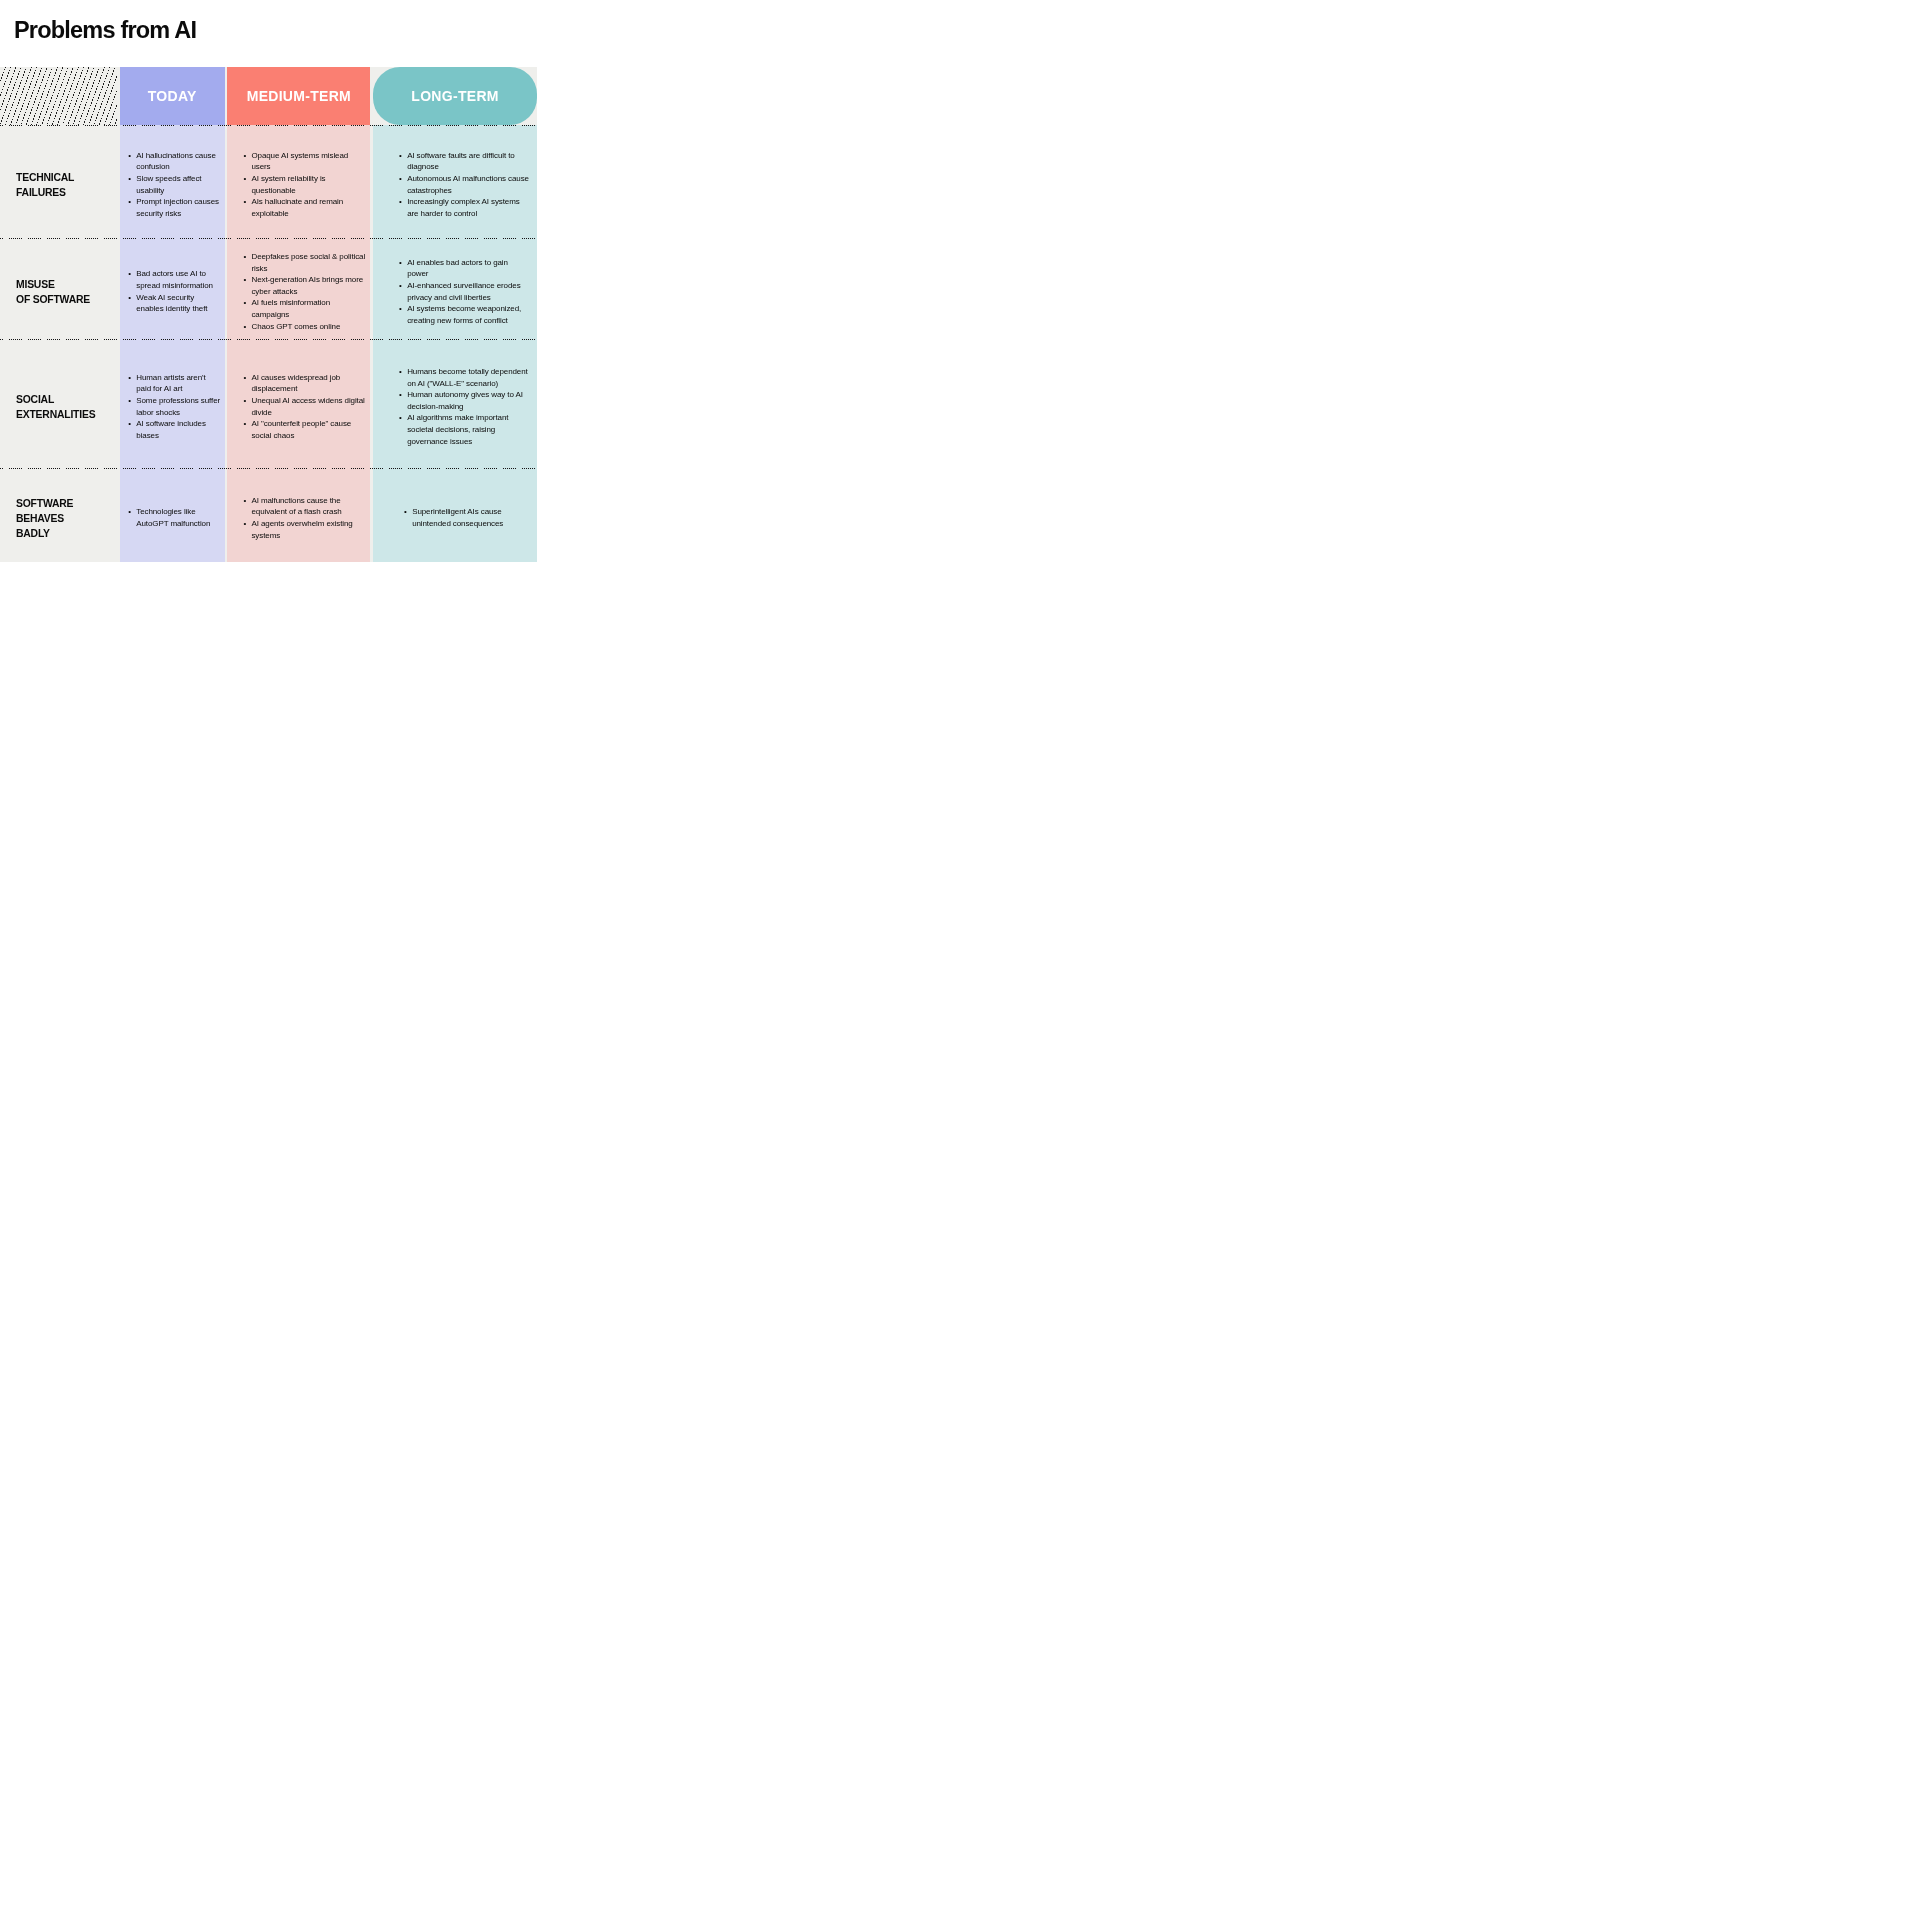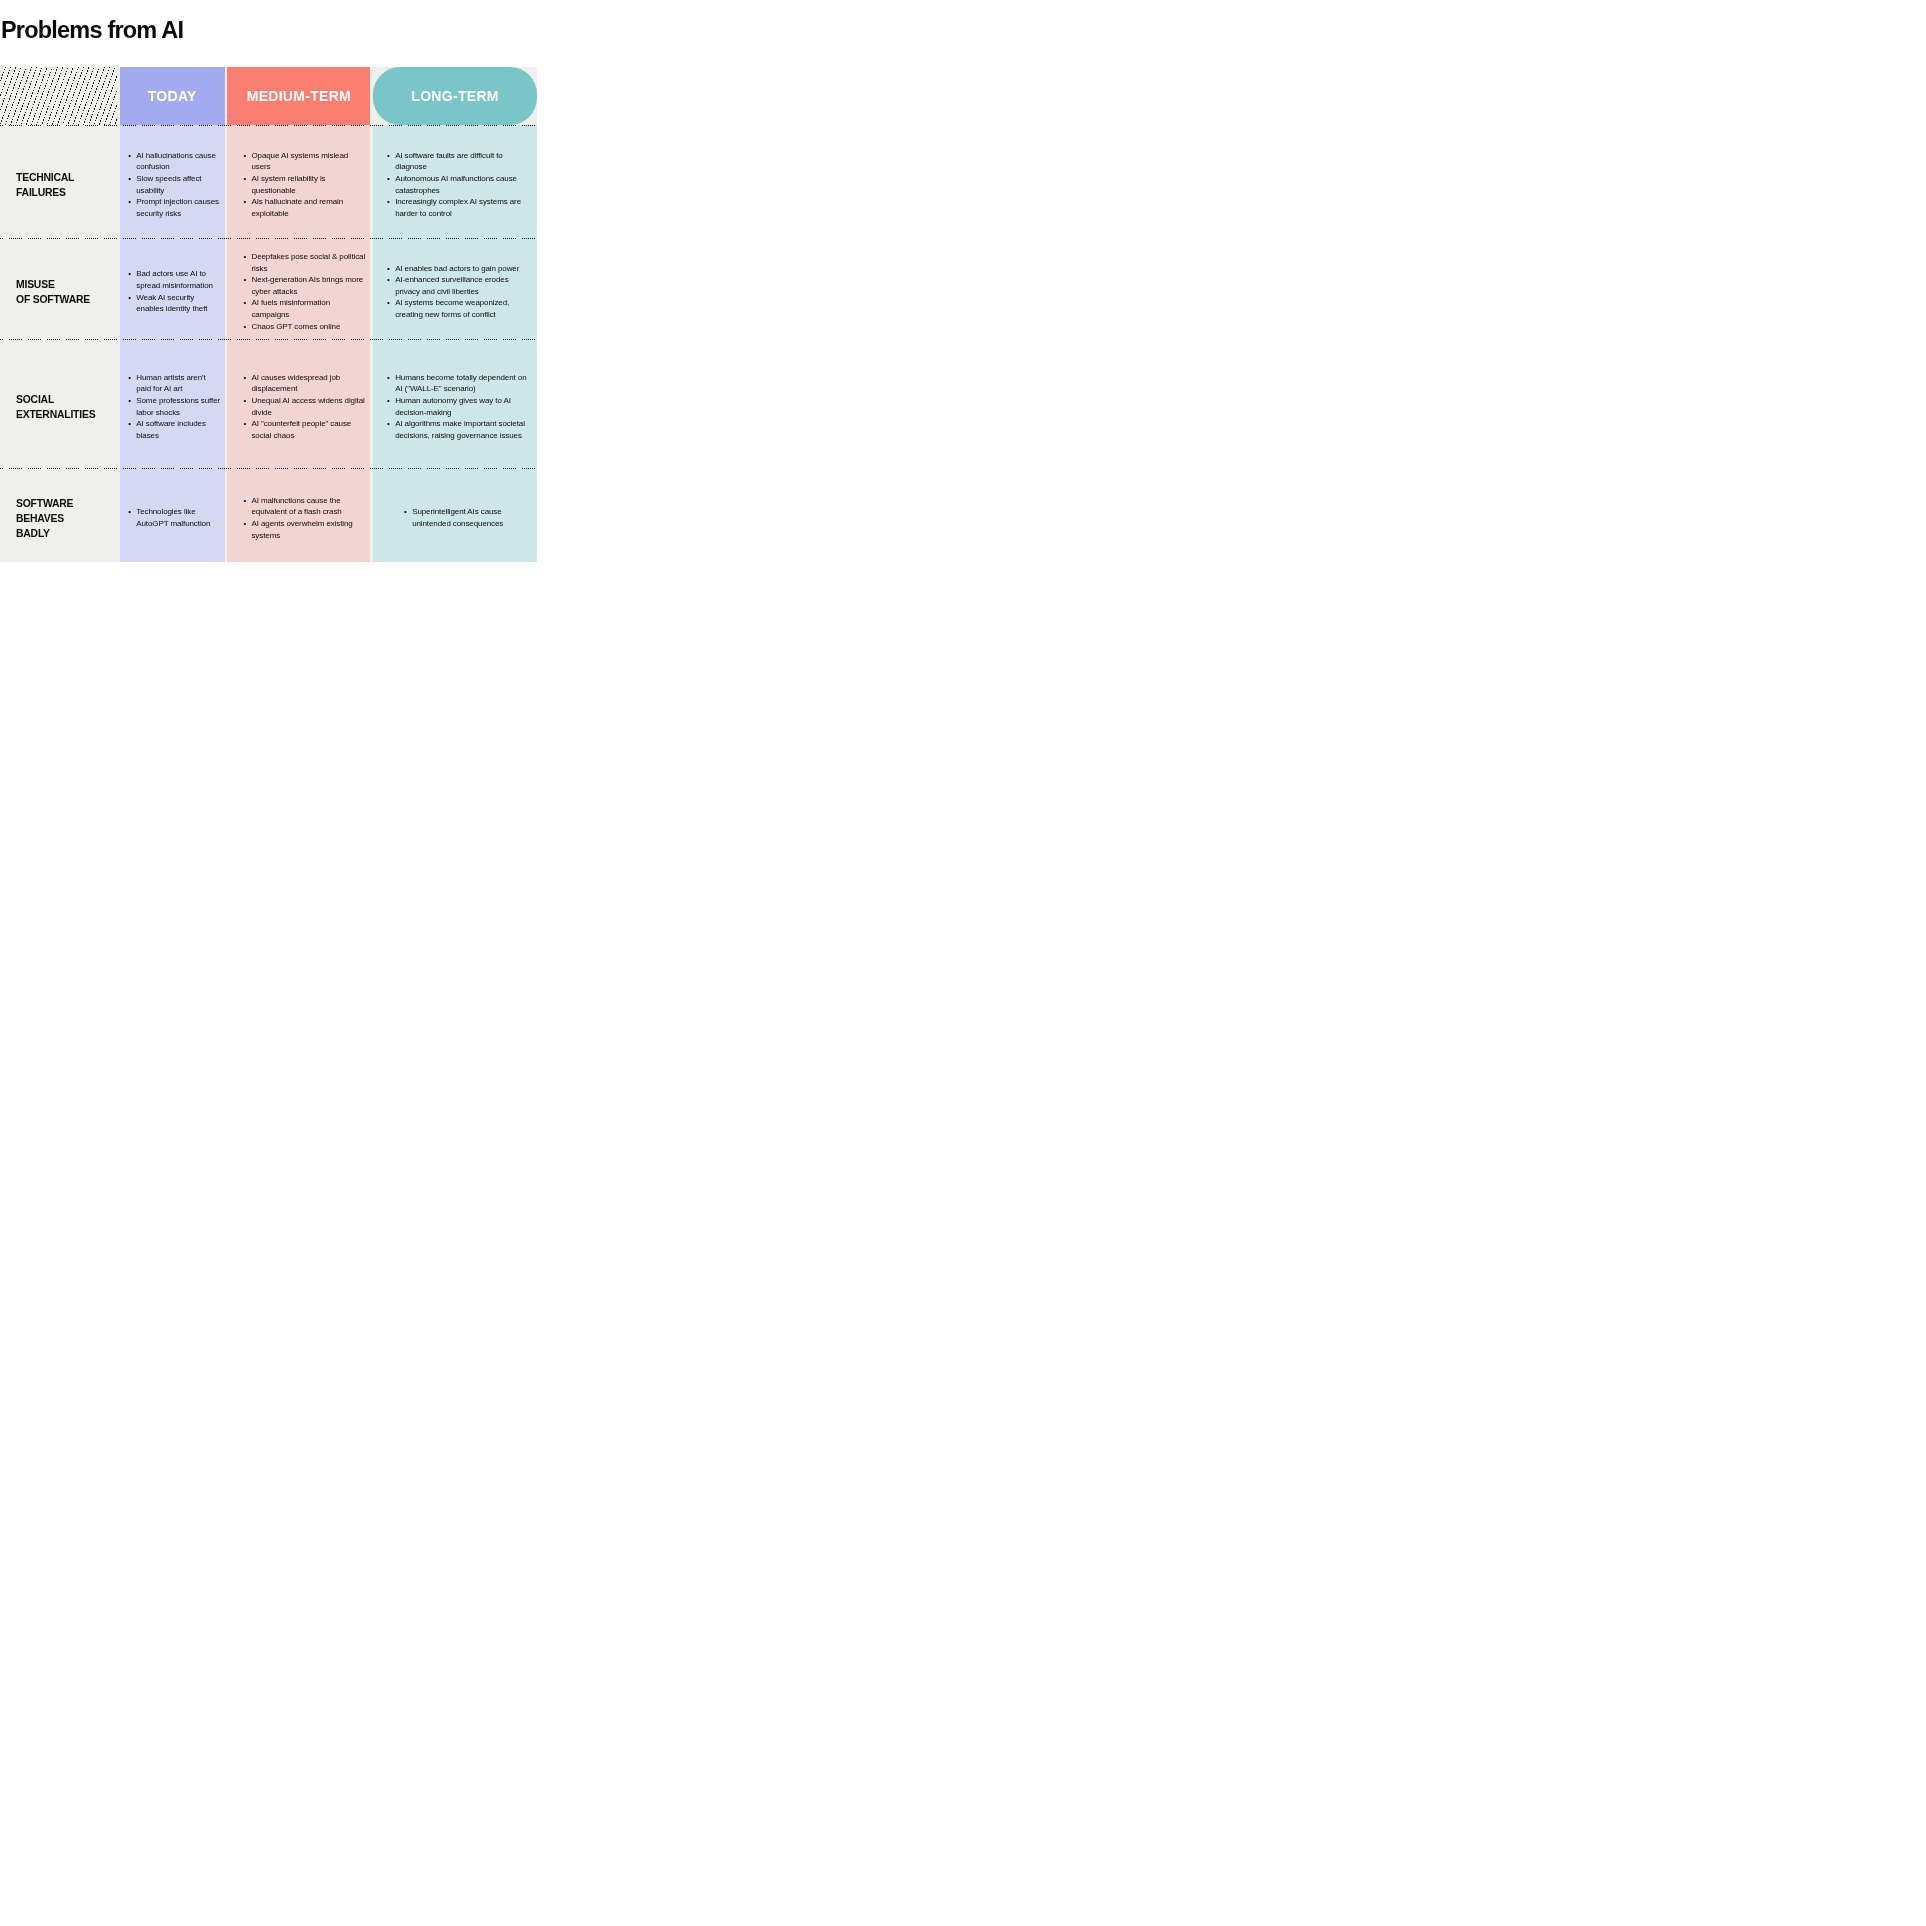--- a/index.html
+++ b/index.html
@@ -5,21 +5,21 @@
   html, body { margin: 0; padding: 0; }
   body {
     width: 537px; height: 562px;
     background: var(--page-bg, #ffffff);
     font-family: "Liberation Sans", "DejaVu Sans", sans-serif;
     position: relative;
     overflow: hidden;
   }
   .title {
     position: absolute;
-    top: 19px; left: 1px;
+    top: 19px; left: 14px;
     margin: 0;
     font-size: 23.5px;
     font-weight: 700;
     letter-spacing: -0.8px;
     color: var(--text, #0b0b0b);
     line-height: 1;
   }
   .grid {
     position: absolute;
     top: 67px; left: 0; right: 0; bottom: 0;
@@ -64,21 +64,21 @@
   }
 
   
   .body {
     display: flex; flex-direction: column; justify-content: center;
     box-sizing: border-box;
     padding: 10px 4.6px 3.9px 8.5px;
   }
   .body.today  { background: var(--today-body,  #d6d8f3); }
   .body.medium { background: var(--medium-body, #f2d4d2); padding-left: 16px; }
-  .body.long   { background: var(--long-body,   #cde7e8); padding-left: 14px; padding-right: 7px; }
+  .body.long   { background: var(--long-body,   #cde7e8); padding-left: 26px; padding-right: 7px; }
   .body.indent { padding-left: 31px; padding-right: 15.4px; }
 
   .li {
     display: flex;
     font-size: 8px; line-height: 1.45; letter-spacing: -0.1px;
     color: var(--text, #0b0b0b);
   }
   .li::before {
     content: "\2022";
     flex: none;

